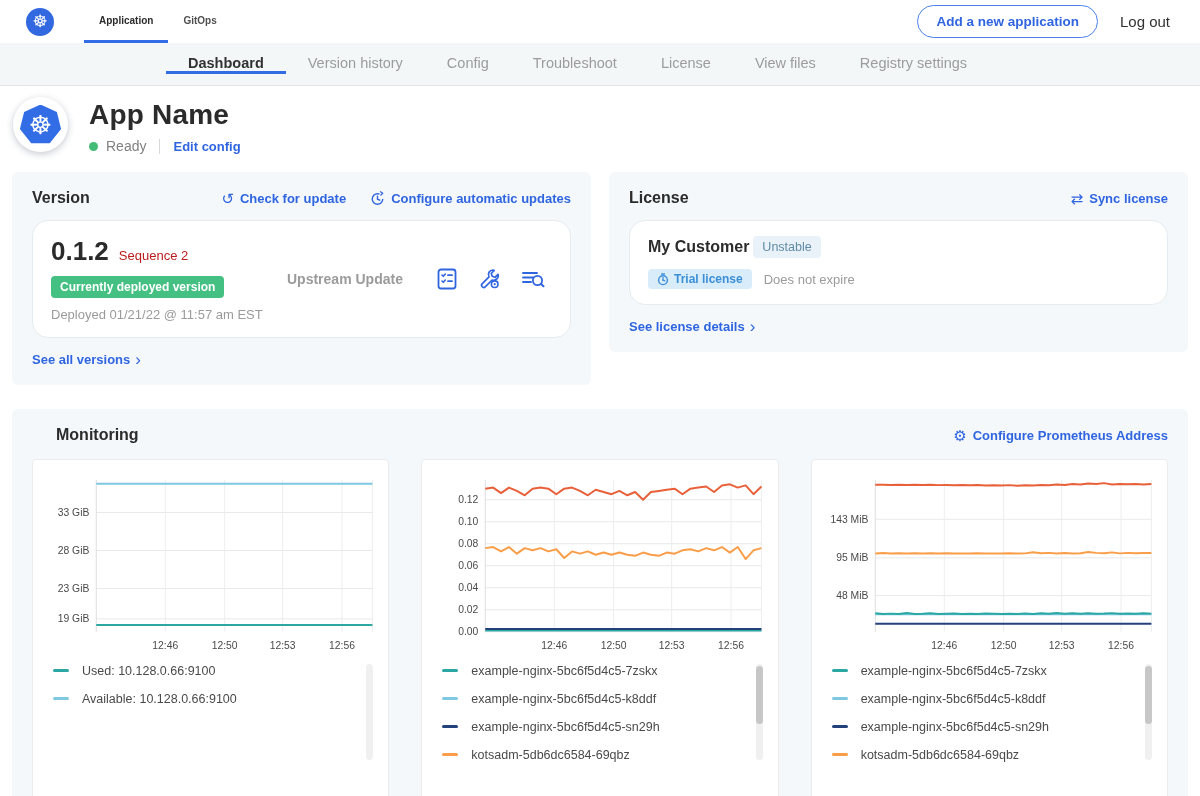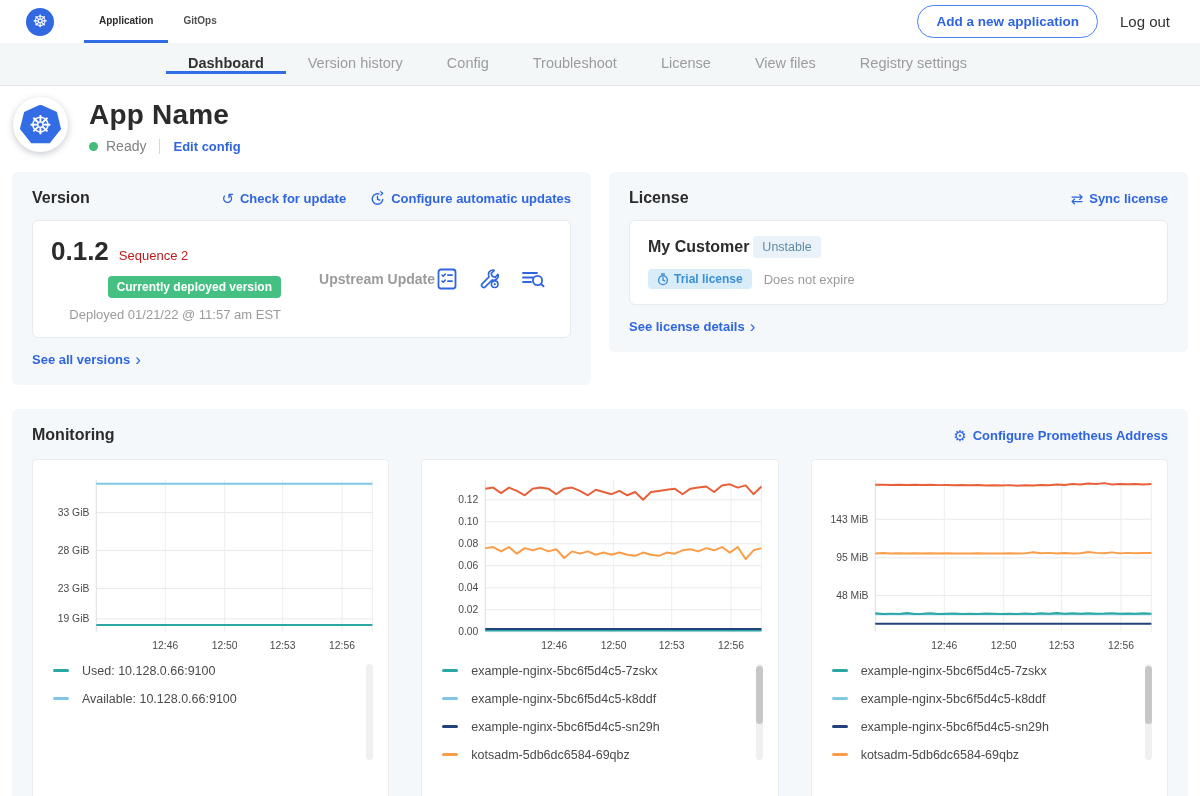--- a/index.html
+++ b/index.html
@@ -34,21 +34,21 @@
 
   
   .content { padding:0 12px; }
   .cards-row { display:flex; gap:18px; align-items:flex-start; margin-top:2px; }
   .card { background:#f4f8fb; border-radius:6px; padding:17px 20px 18px; flex:1; }
   .card-head { display:flex; justify-content:space-between; align-items:center; margin-bottom:13px; }
   .card-title { font-size:16px; font-weight:800; color:#2b2b2b; }
   .head-links { display:flex; gap:24px; }
   .blue-link { display:flex; align-items:center; gap:6px; color:#3065e0; font-size:13px; font-weight:700; cursor:pointer; }
   .blue-link .uicon { font-size:15px; font-weight:400; line-height:1; }
-  .inner-box { background:#fff; border:1px solid #e6ebef; border-radius:6px; padding:15px 18px;text-align:right; }
+  .inner-box { background:#fff; border:1px solid #e6ebef; border-radius:16px; padding:15px 18px; }
 
   
   .version-inner { display:flex; align-items:center; }
   .version-left { width:230px; }
   .ver-line { display:flex; align-items:baseline; gap:10px; }
   .ver-number { font-size:26px; font-weight:800; color:#2b2b2b; }
   .ver-seq { font-size:13px; color:#b91c1c; }
   .deployed-badge { display:inline-block; margin-top:9px; background:#45c083; color:#fff; font-size:12px; font-weight:700; padding:4px 9px; border-radius:4px; }
   .deployed-date { margin-top:9px; font-size:13px; color:#9b9b9b; }
   .upstream { flex:1; font-size:14px; font-weight:700; color:#9b9b9b; padding-left:6px; }
@@ -202,21 +202,21 @@
         </div>
       </div>
       <div class="see-link">
         <span>See license details</span>
         <span class="chev">›</span>
       </div>
     </div>
   </div>
 
   <div class="monitoring">
-    <div class="card-head" style="margin-bottom:0;">
+    <div class="card-head" style="margin-bottom:0;margin-left:24px;">
       <div class="card-title">Monitoring</div>
       <div class="blue-link">
         <span class="uicon">⚙</span>
         <span>Configure Prometheus Address</span>
       </div>
     </div>
     <div class="charts-grid">
       <div class="chart-card">
         <svg viewBox="0 0 340 186">
             <line x1="54" y1="41.10999999999998" x2="334" y2="41.10999999999998" stroke="#e9e9e9" stroke-width="1"></line>

